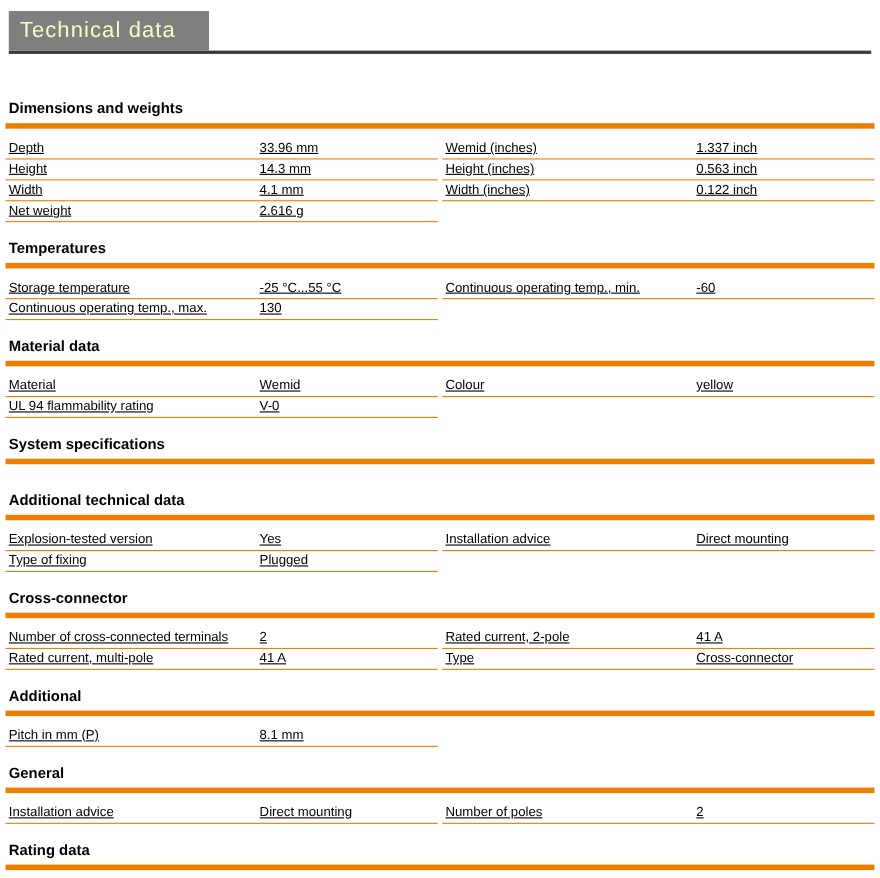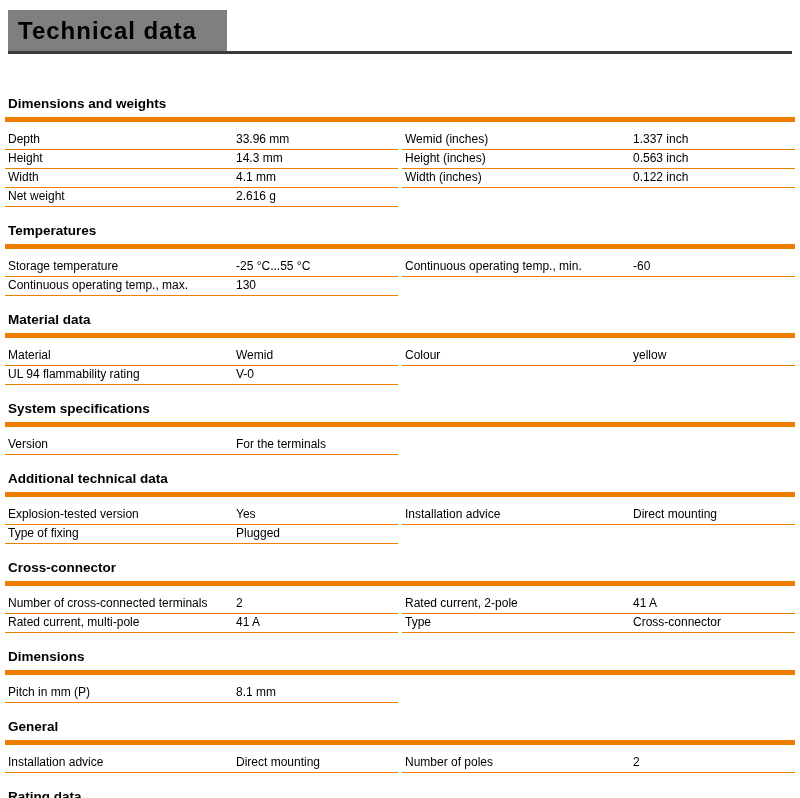--- a/index.html
+++ b/index.html
@@ -15,36 +15,36 @@
     height:798px;
     overflow:hidden;
     font-family:"Liberation Sans","DejaVu Sans",sans-serif;
     color:var(--text-color);
   }
   .page{padding:10px 5px 0 5px;}
   .header{border-bottom:3px solid var(--rule-dark);margin:0 3px;}
   .header-box{
     display:inline-block;
     background:var(--header-gray);
-    color:#000000;
-    font-size:24px;
-    font-weight:bold;
+    color:#fef9c3;
+    font-size:20px;
+    font-weight:normal;
     letter-spacing:1px;
     padding:7px 30px 6px 10px;
     vertical-align:bottom;
   }
   .sections{padding-top:40px;}
   .section{margin-bottom:14px;}
   .section-title{
     font-size:13.5px;
     font-weight:bold;
     padding:2px 3px 6px 3px;
   }
   .section-bar{height:5px;background:var(--accent);}
-  .cols{display:flex;gap:4px;padding-top:9px;}
+  .cols{display:flex;gap:4px;padding-top:9px;text-decoration:underline;}
   .col{flex:1;min-width:0;}
   .pair{
     display:flex;
     border-bottom:1px solid var(--accent);
     font-size:12px;
     line-height:13px;
     padding:2px 0 3px 3px;
     min-height:18px;
   }
   .pair .label{flex:0 0 228px;padding-right:6px;}
@@ -137,26 +137,20 @@
               <span class="label">Colour</span>
               <span class="value">yellow</span>
             </div>
           </div>
         </div>
       </section>
       <section class="section">
         <h2 class="section-title">System specifications</h2>
         <div class="section-bar"></div>
         <div class="cols">
-          <div class="col">
-            <div class="pair">
-              <span class="label">Version</span>
-              <span class="value">For the terminals</span>
-            </div>
-          </div>
           <div class="col"></div>
         </div>
       </section>
       <section class="section">
         <h2 class="section-title">Additional technical data</h2>
         <div class="section-bar"></div>
         <div class="cols">
           <div class="col">
             <div class="pair">
               <span class="label">Explosion-tested version</span>
@@ -195,21 +189,21 @@
               <span class="value">41 A</span>
             </div>
             <div class="pair">
               <span class="label">Type</span>
               <span class="value">Cross-connector</span>
             </div>
           </div>
         </div>
       </section>
       <section class="section">
-        <h2 class="section-title">Dimensions</h2>
+        <h2 class="section-title">Additional</h2>
         <div class="section-bar"></div>
         <div class="cols">
           <div class="col">
             <div class="pair">
               <span class="label">Pitch in mm (P)</span>
               <span class="value">8.1 mm</span>
             </div>
           </div>
           <div class="col"></div>
         </div>

